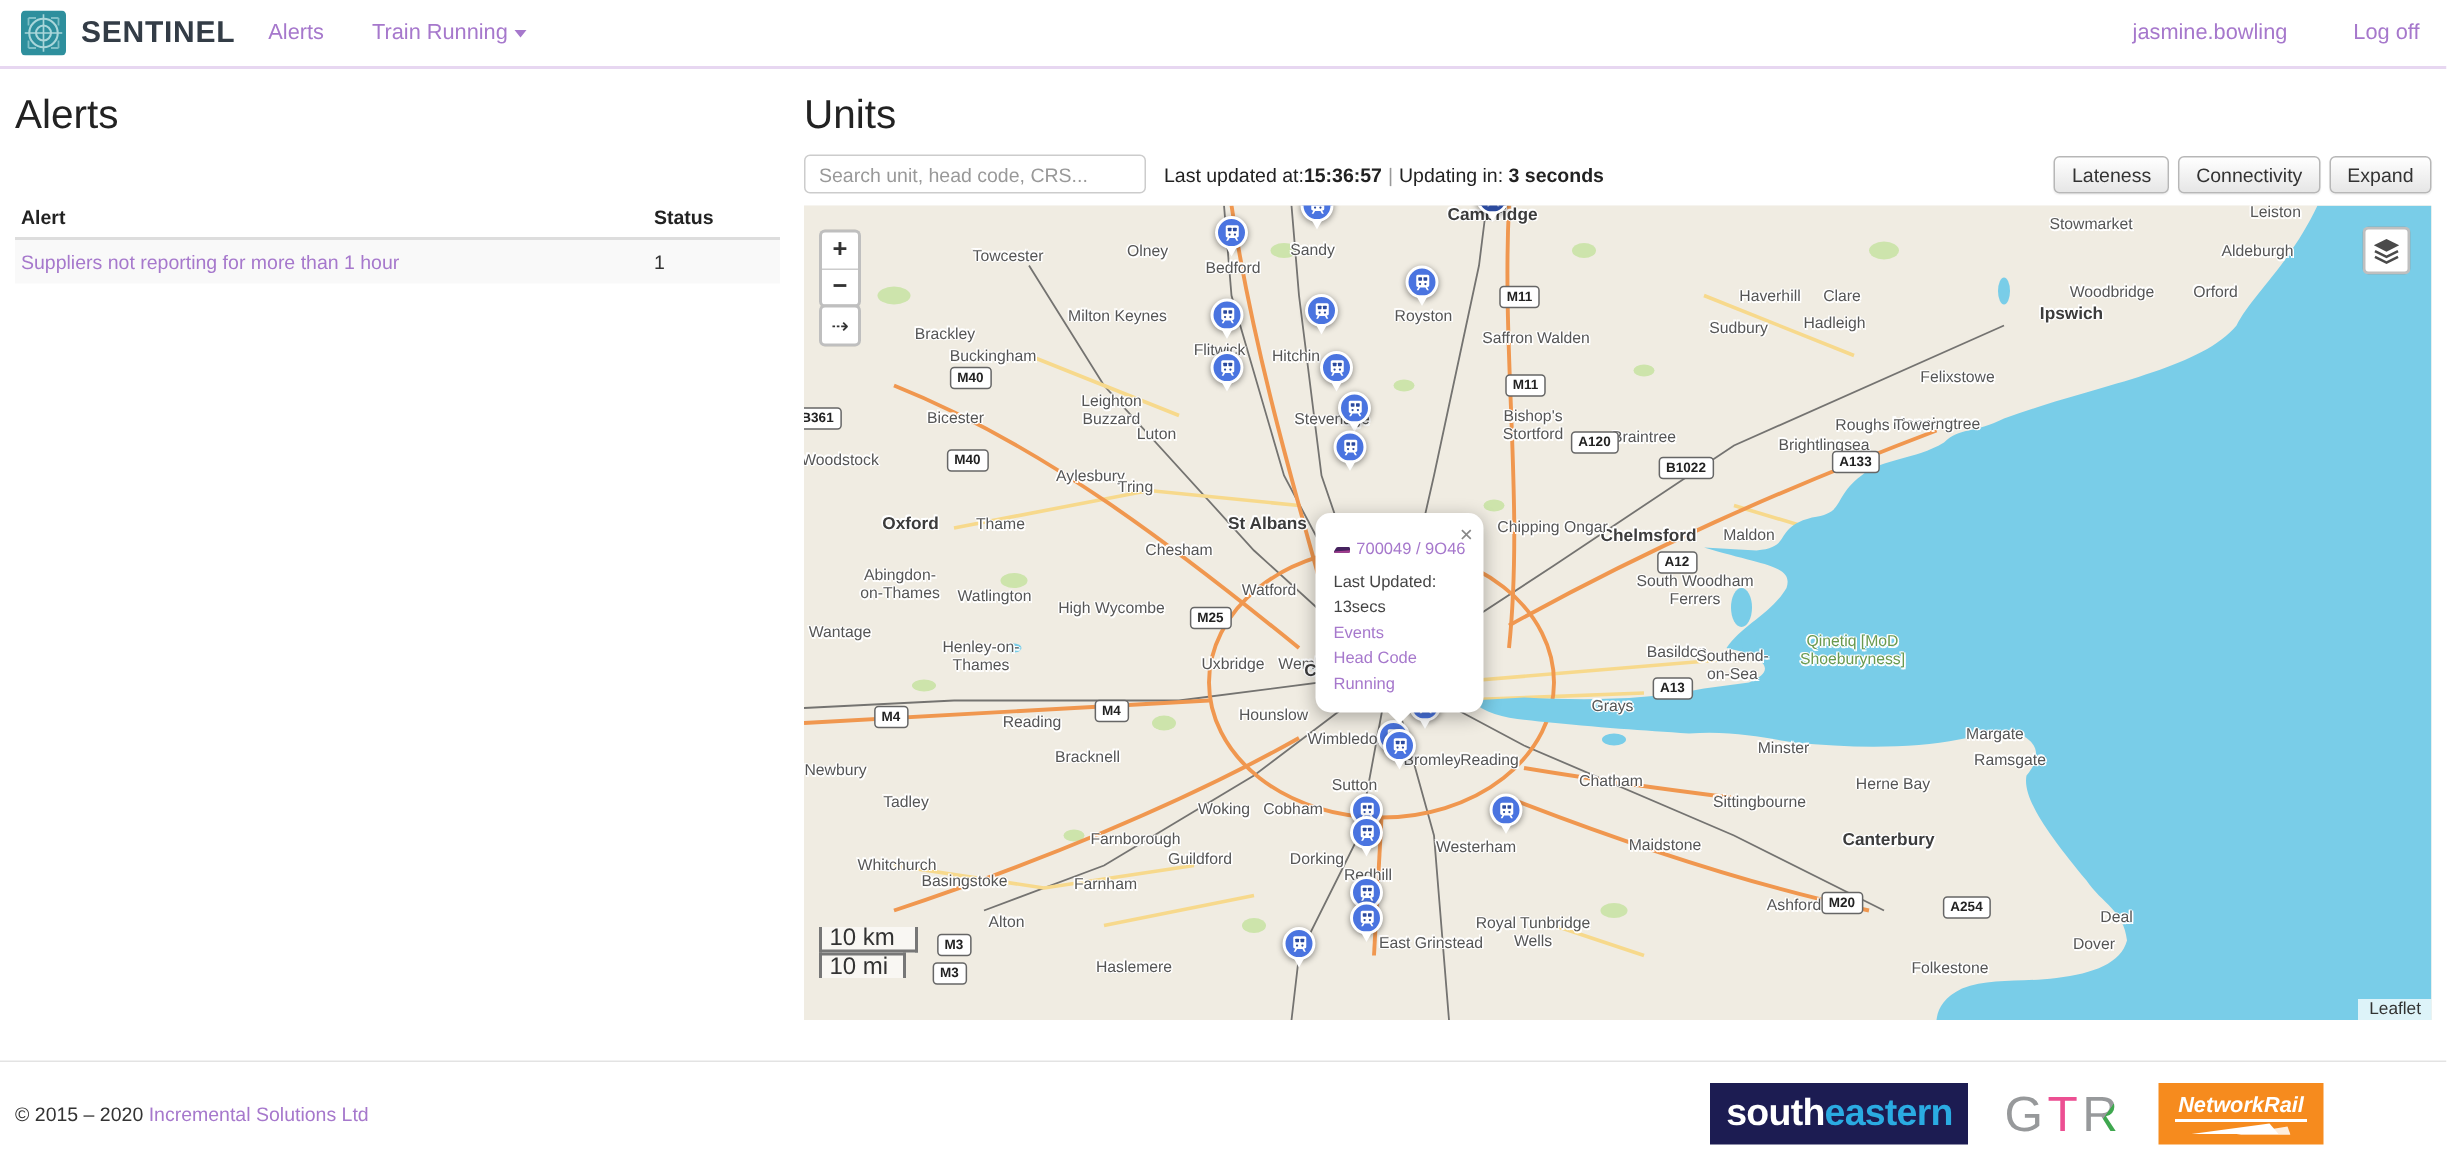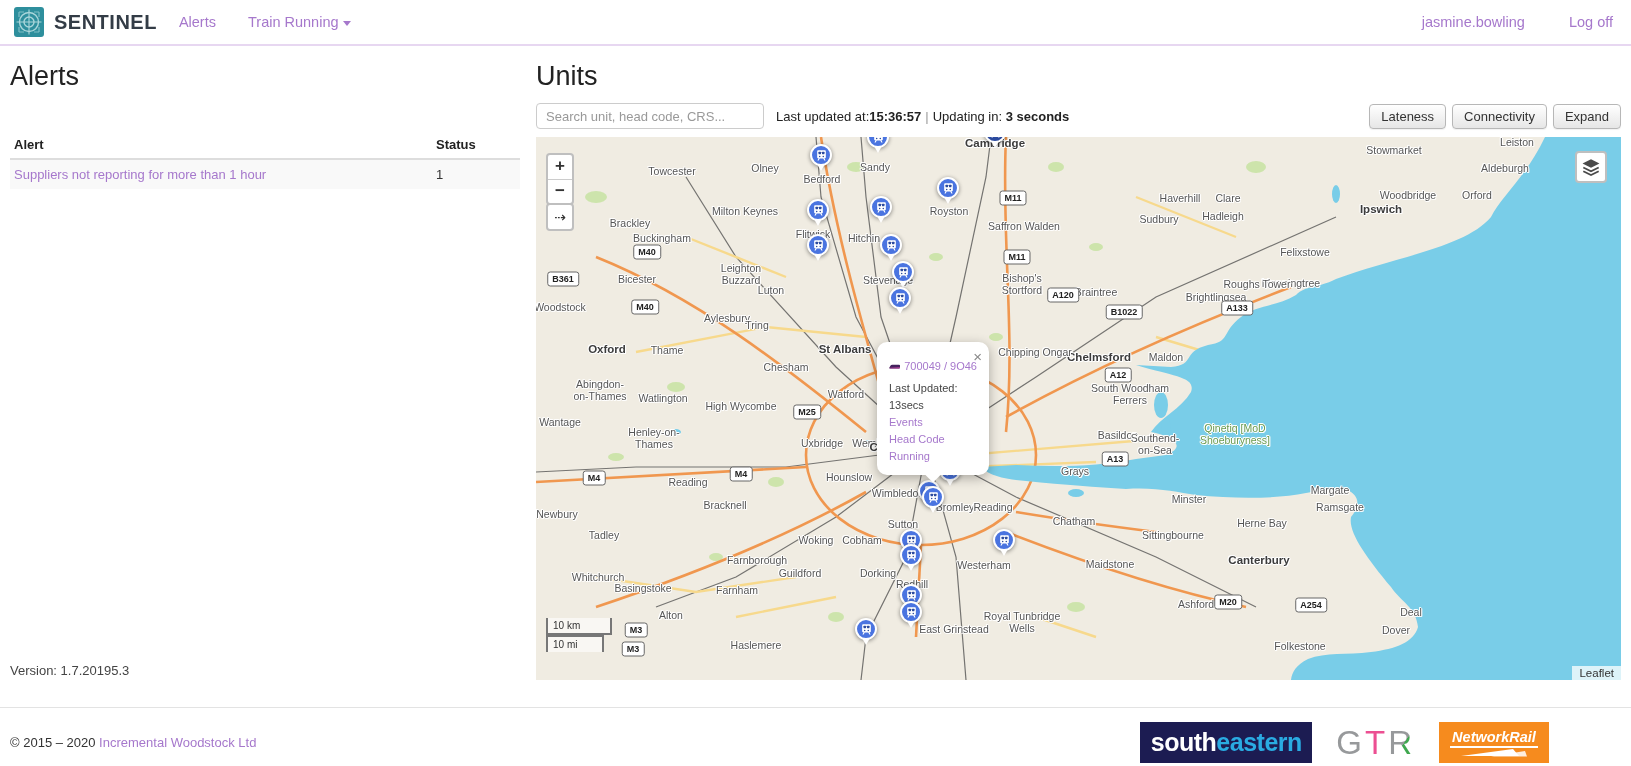--- a/index.html
+++ b/index.html
@@ -98,21 +98,21 @@
          border-radius:4px; z-index:6; }
   .zoom-ctl { left:10px; top:16px; width:28px; }
   .zoom-btn { display:block; width:24px; height:24px; line-height:22px; text-align:center;
               font-size:17px; font-weight:700; color:#333; }
   .zoom-btn + .zoom-btn { border-top:1px solid #ccc; }
   .pan-ctl { left:10px; top:66px; width:28px; height:28px; display:flex;
              align-items:center; justify-content:center; font-size:14px; color:#333; }
   .layers-ctl { right:14px; top:14px; width:32px; height:32px; display:flex;
                 align-items:center; justify-content:center; }
 
-  .scale { position:absolute; left:10px; bottom:28px; z-index:6; font-size:10px; color:#333; }
+  .scale { position:absolute; left:10px; bottom:28px; z-index:6; font-size:16px; color:#333; }
   .scale-bar { background:rgba(255,255,255,.6); border:2px solid #777; border-top:none;
                padding:0 5px; line-height:15px; white-space:nowrap; }
   .scale-bar.km { width:66px; }
   .scale-bar.mi { width:58px; border-top:2px solid #777; border-bottom:none; }
 
   .attribution { position:absolute; right:0; bottom:0; background:rgba(255,255,255,.75);
                  padding:1px 7px; font-size:11.5px; color:#333; z-index:6; }
 
   
   .footer { margin-top:27px; border-top:1px solid #e3e3e3; padding:14px 10px 10px;
@@ -172,21 +172,20 @@
             <th class="col-status">Status</th>
           </tr>
         </thead>
         <tbody>
           <tr>
             <td><a>Suppliers not reporting for more than 1 hour</a></td>
             <td>1</td>
           </tr>
         </tbody>
       </table>
-      <div class="version">Version: 1.7.20195.3</div>
     </section>
 
     <section class="right-col">
       <h1 class="panel-title">Units</h1>
 
       <div class="units-toolbar">
         <input class="search-input" type="text" placeholder="Search unit, head code, CRS..." style="">
         <span class="updated-text">
           <span>Last updated at:</span><b>15:36:57</b><span class="sep">|</span><span>Updating in:</span>&nbsp;<b>3 seconds</b>
         </span>
@@ -396,21 +395,21 @@
             <span class="town" style="left: 418px; top: 492px;">East Grinstead</span>
             <span class="town" style="left: 486px; top: 485px;">Royal Tunbridge
 Wells</span>
             <span class="town" style="left: 660px; top: 467px;">Ashford</span>
             <span class="town" style="left: 875px; top: 475px;">Deal</span>
             <span class="town" style="left: 860px; top: 493px;">Dover</span>
             <span class="town" style="left: 220px; top: 508px;">Haslemere</span>
             <span class="town" style="left: 764px; top: 509px;">Folkestone</span>
           </div>
         <div class="layer">
-            <span class="shield" style="left: 9px; top: 142px; margin-left: 18px;">B361</span>
+            <span class="shield" style="left: 9px; top: 142px;">B361</span>
             <span class="shield" style="left: 111px; top: 115px;">M40</span>
             <span class="shield" style="left: 109px; top: 170px;">M40</span>
             <span class="shield" style="left: 477px; top: 61px;">M11</span>
             <span class="shield" style="left: 481px; top: 120px;">M11</span>
             <span class="shield" style="left: 527px; top: 158px;">A120</span>
             <span class="shield" style="left: 588px; top: 175px;">B1022</span>
             <span class="shield" style="left: 701px; top: 171px;">A133</span>
             <span class="shield" style="left: 582px; top: 238px;">A12</span>
             <span class="shield" style="left: 579px; top: 322px;">A13</span>
             <span class="shield" style="left: 271px; top: 275px;">M25</span>
@@ -638,21 +637,21 @@
         </div>
 
         <a class="attribution">Leaflet</a>
       </div>
     </section>
   </div>
 
   <footer class="footer">
     <span class="copyright">
       <span>© 2015 – 2020</span>
-      <a>Incremental Woodstock Ltd</a>
+      <a>Incremental Solutions Ltd</a>
     </span>
     <div class="footer-logos">
       <div class="logo-se">
           <span class="p1">south</span>
           <span class="p2">eastern</span>
         </div>
       <div class="logo-gtr"><span class="g">G</span><span class="t">T</span><span class="r">R</span></div>
       <div class="logo-nr">
         <span class="nr-text">NetworkRail</span>
         <svg width="66" height="9" viewBox="0 0 66 9">

